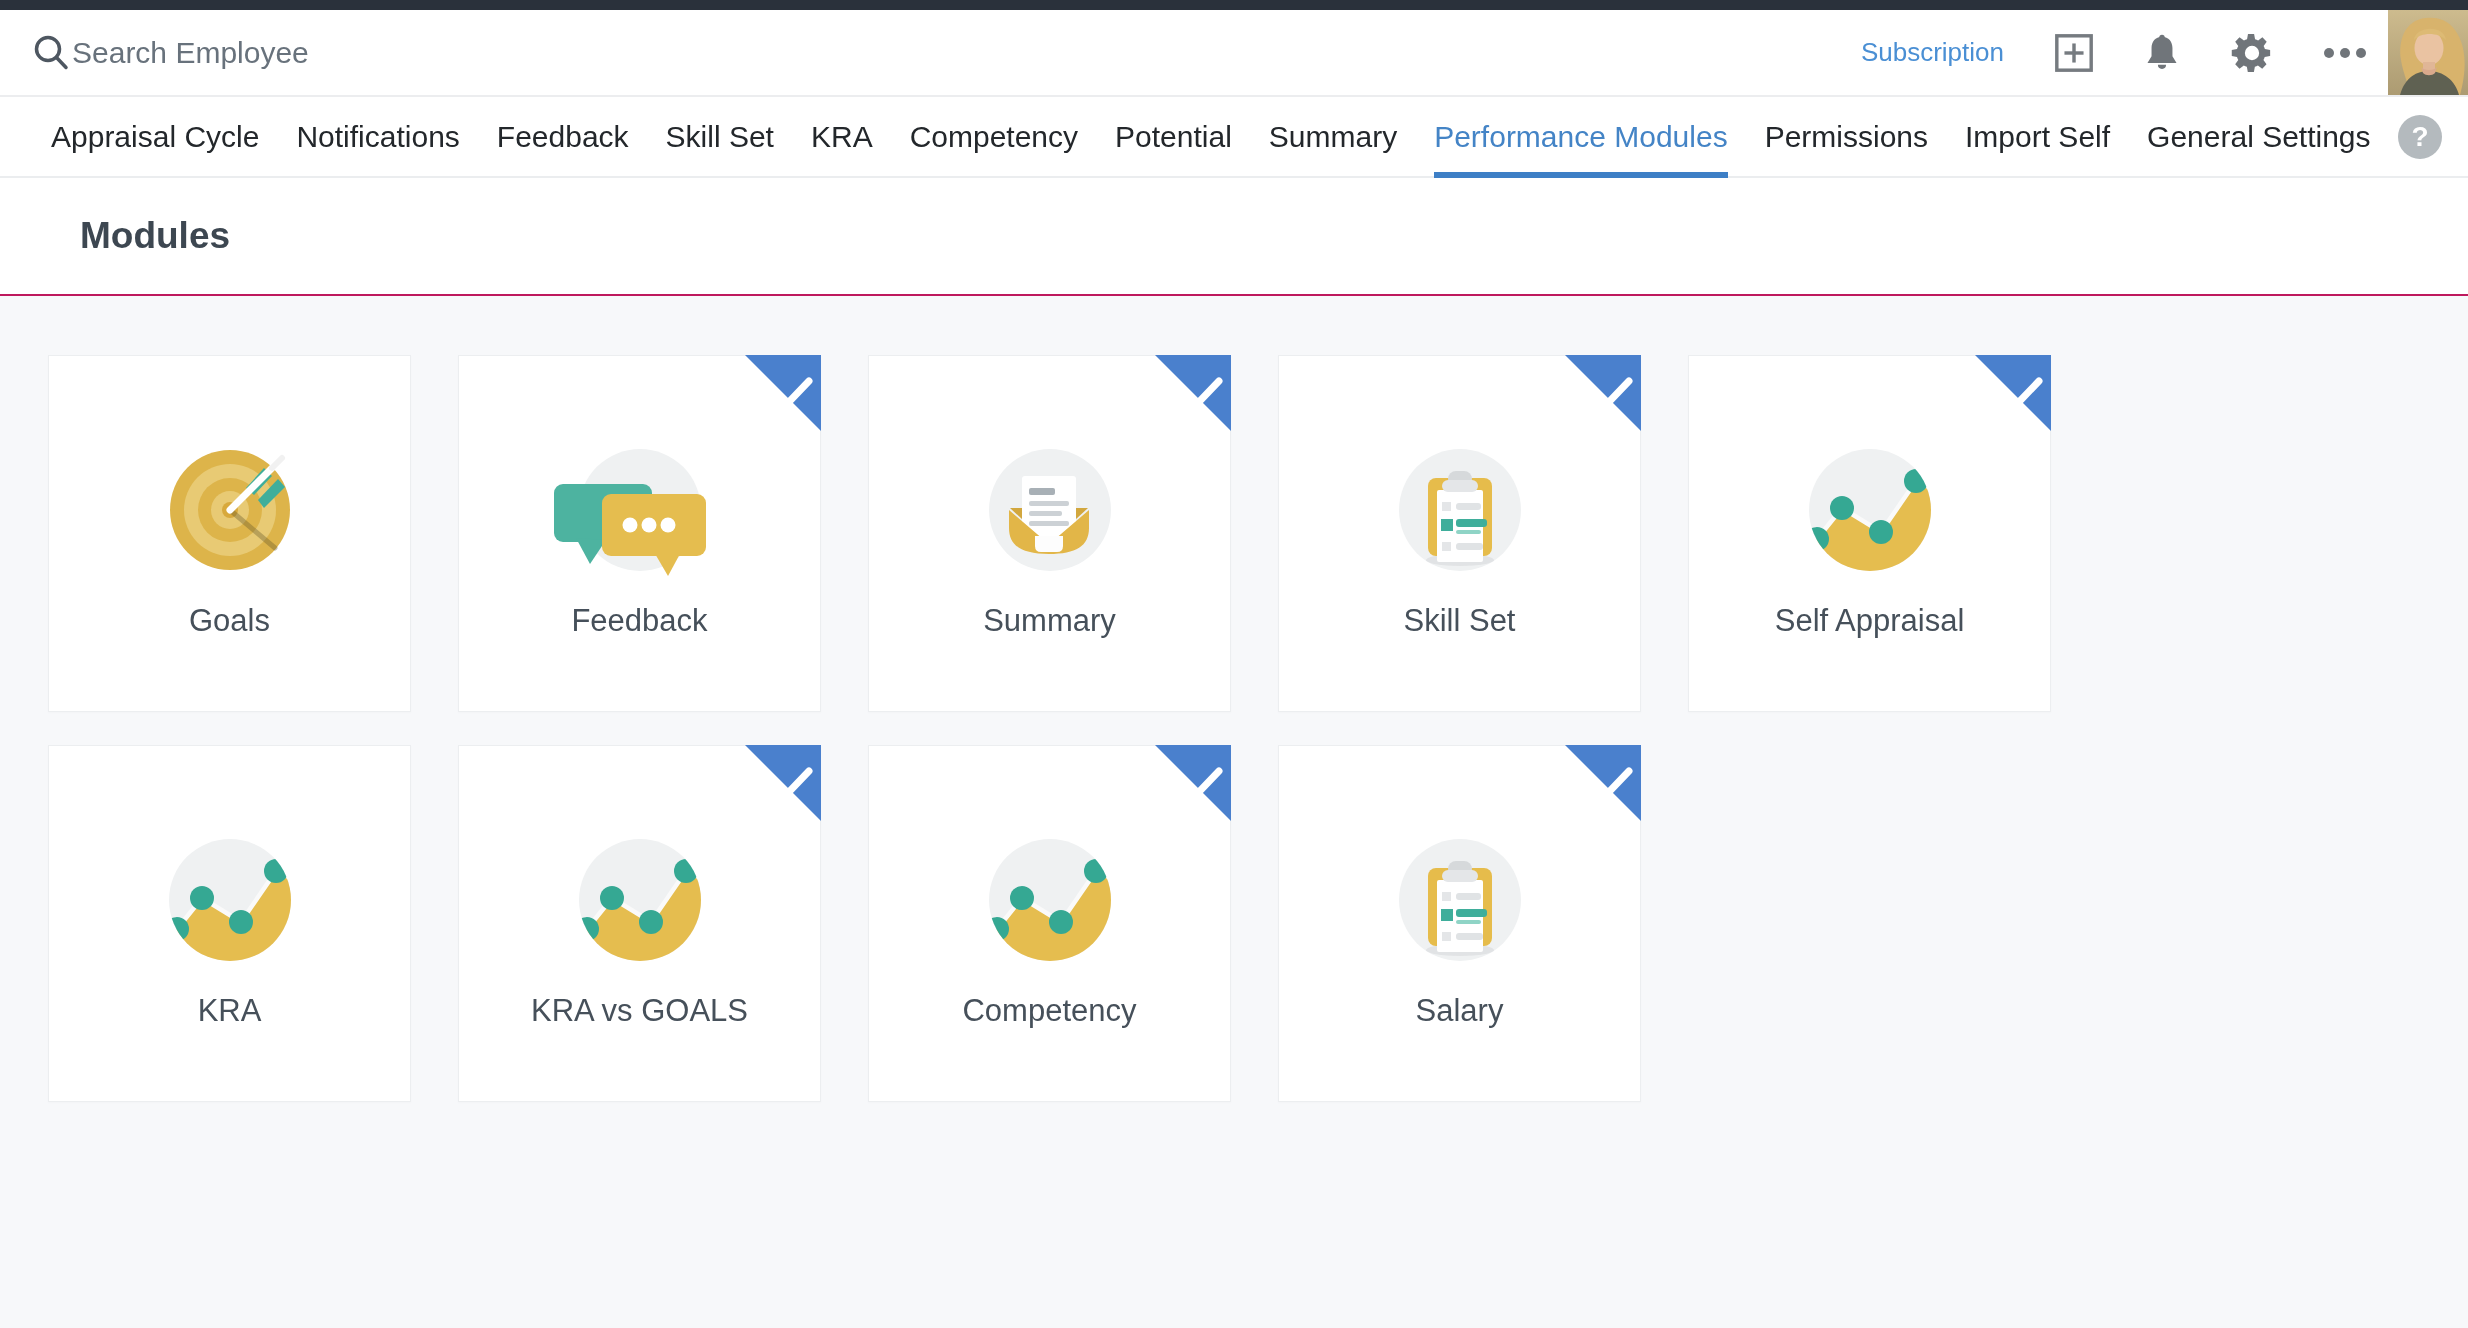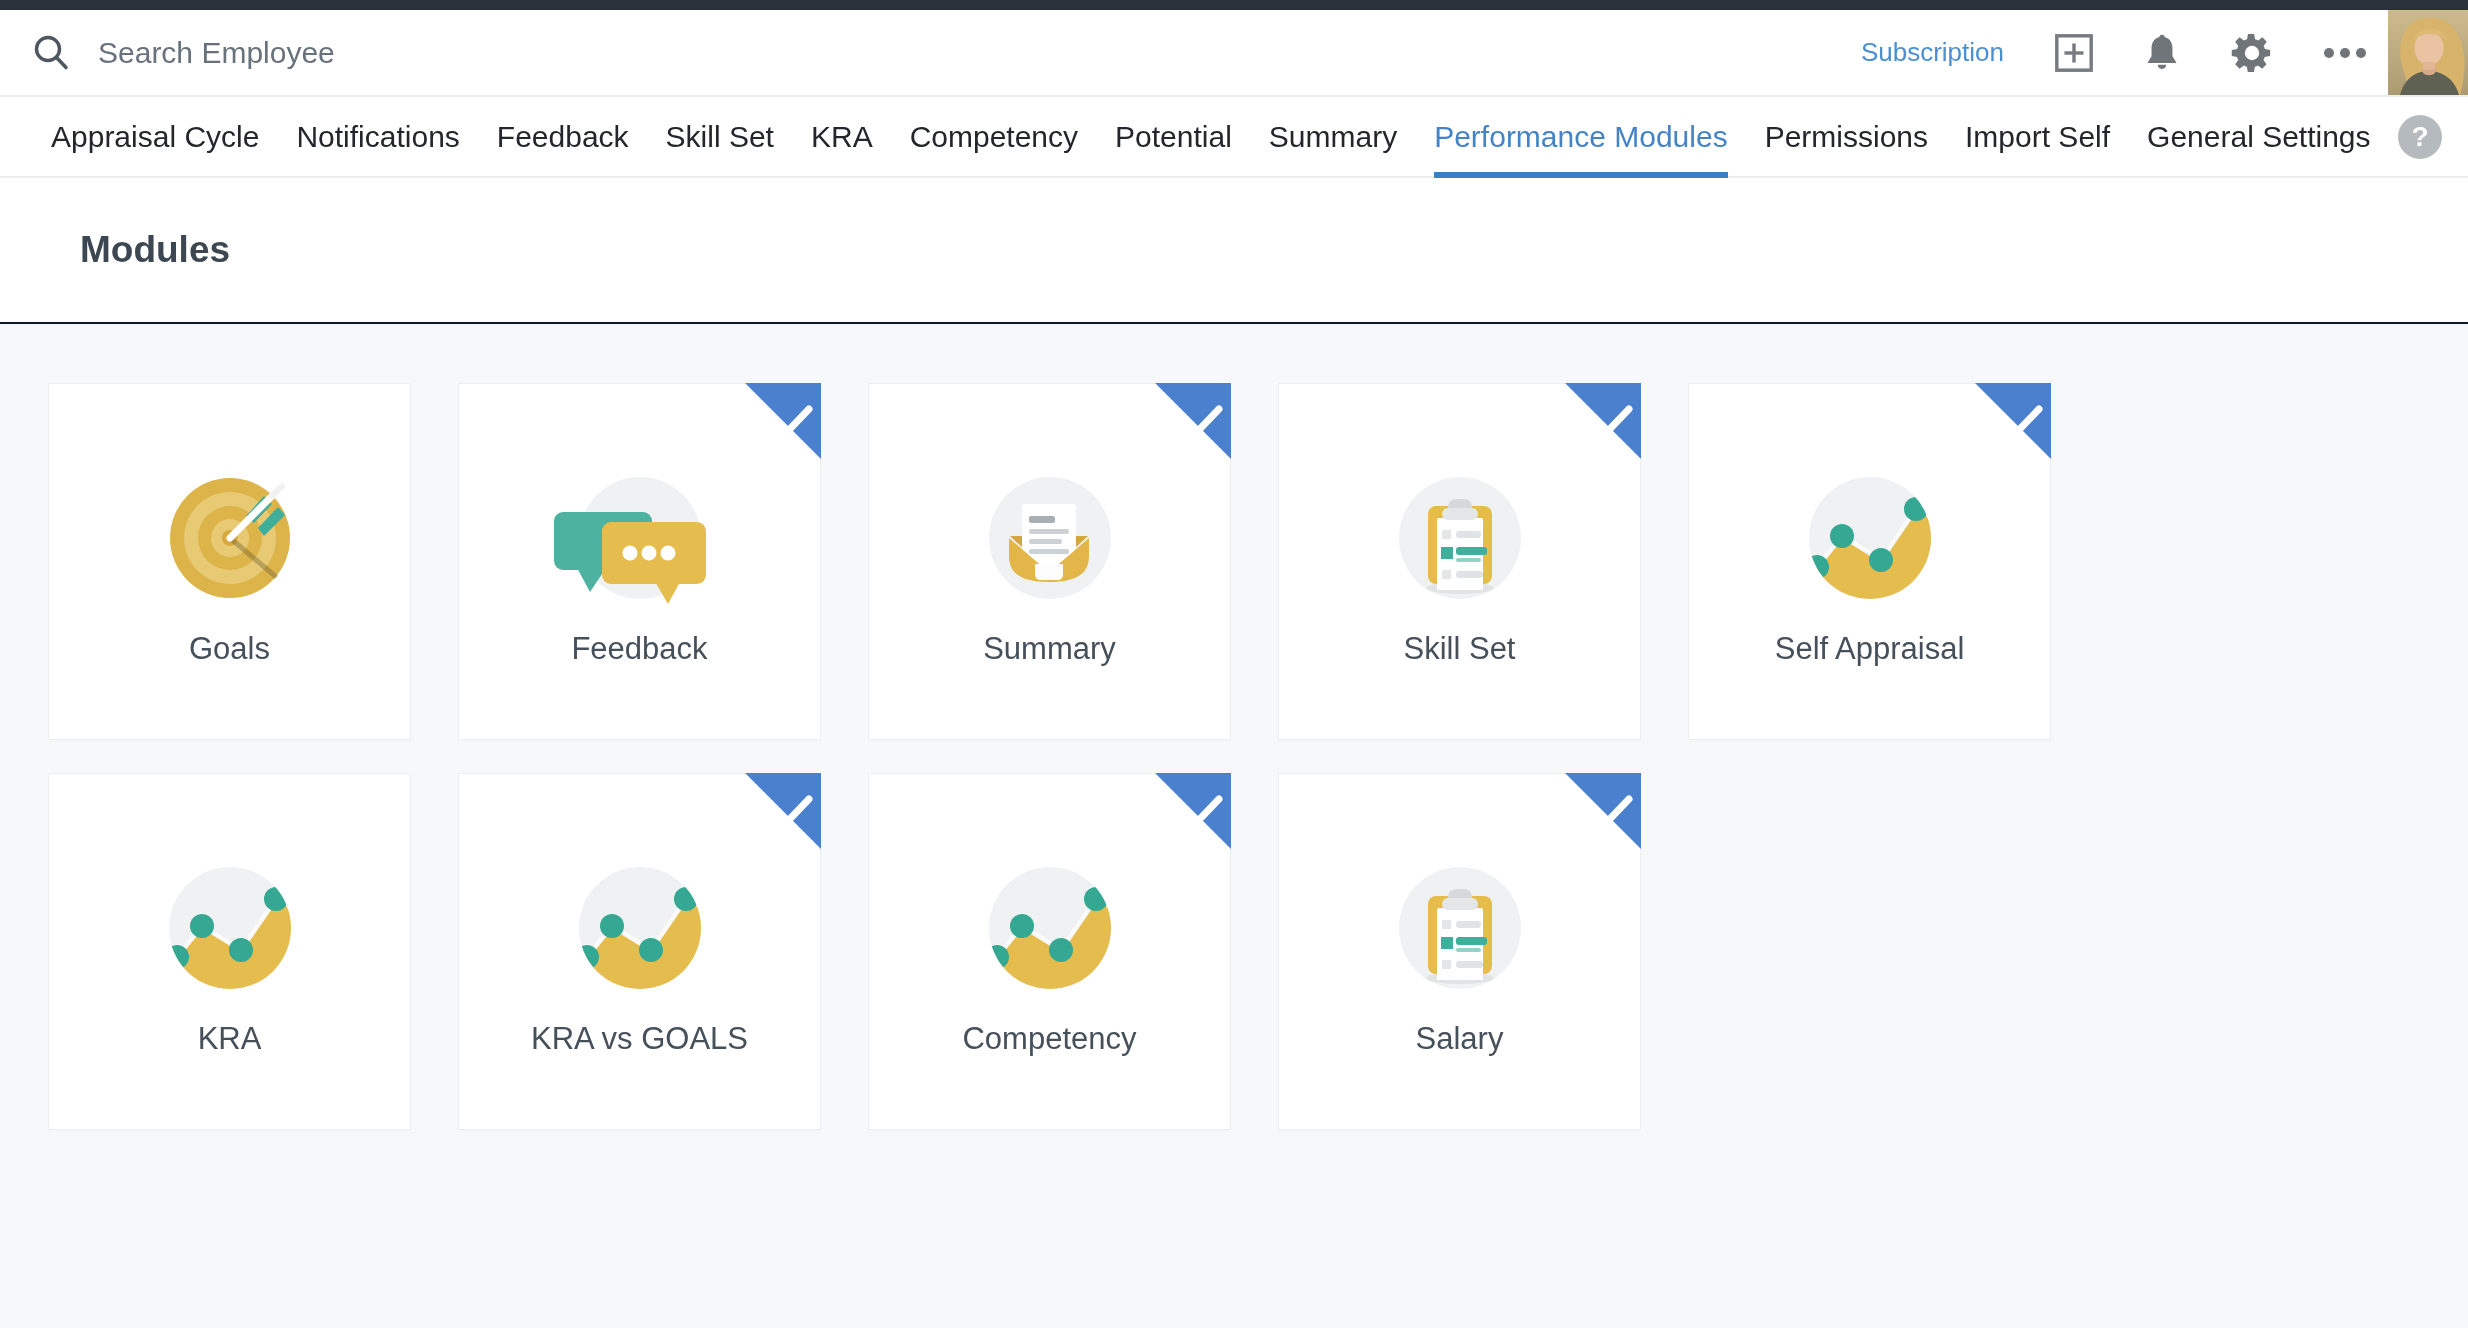--- a/index.html
+++ b/index.html
@@ -6,21 +6,21 @@
   html,body { width:2468px; height:1328px; overflow:hidden; }
   body { font-family:"Liberation Sans", sans-serif; background:#f7f8fa; position:relative; }
 
   .top-strip { height:10px; background:#2a313b; width:100%; }
 
   
   .header { height:87px; background:#fff; border-bottom:2px solid #ecedef; display:flex; align-items:center; }
   .search-wrap { display:flex; align-items:center; flex:1; padding-left:32px; cursor:text; }
   .search-icon { width:40px; height:40px; flex:0 0 auto; }
   .search-input { border:none; outline:none; font-family:"Liberation Sans",sans-serif;
-                  font-size:30px; color:#3c454e; margin-left:26px; width:700px; background:transparent; }
+                  font-size:30px; color:#3c454e; width:700px; background:transparent; }
   .search-input::placeholder { color:#68727c; opacity:1; }
   .header-right { display:flex; align-items:center; height:100%; }
   .subscription { color:#4a8fd4; font-size:26px; cursor:pointer; margin-right:49px; }
   .hicon { cursor:pointer; display:flex; align-items:center; justify-content:center; }
   .hicon.plus   { margin-right:47px; }
   .hicon.bell   { margin-right:49px; }
   .hicon.gear   { margin-right:50px; }
   .hicon.dots   { margin-right:21px; }
   .avatar { width:80px; height:85px; cursor:pointer; overflow:hidden; flex:0 0 auto; }
 
@@ -30,21 +30,21 @@
   .tab { display:flex; align-items:center; font-size:30px; color:#23272b; cursor:pointer;
          position:relative; margin-right:37px; white-space:nowrap; }
   .tab.active { color:#4484c6; }
   .tab.active::after { content:""; position:absolute; left:0; right:0; bottom:-2px; height:6px; background:#3d7fc6; }
   .help-btn { position:absolute; right:26px; top:50%; transform:translateY(-50%);
               width:44px; height:44px; border-radius:50%; background:#b4babe; color:#fff;
               font-size:28px; font-weight:bold; display:flex; align-items:center; justify-content:center;
               cursor:pointer; }
 
   
-  .modules-band { height:146px; background:#fff; border-bottom:2px solid #0f172a;
+  .modules-band { height:118px; background:#fff; border-bottom:2px solid #be185d;
                   display:flex; align-items:center; padding-left:80px; }
   .modules-title { font-size:37px; font-weight:bold; color:#3d4751; }
 
   
   .content { padding:59px 0 0 48px; }
   .grid { display:flex; flex-wrap:wrap; column-gap:47px; row-gap:33px; width:2100px; }
   .card { width:363px; height:357px; background:#fff; border:1px solid #eceef0;
           position:relative; cursor:pointer; box-shadow:0 1px 2px rgba(0,0,0,0.02); }
   .card-iconwrap { position:absolute; top:92px; left:50%; transform:translateX(-50%);
                    width:124px; height:124px; }

